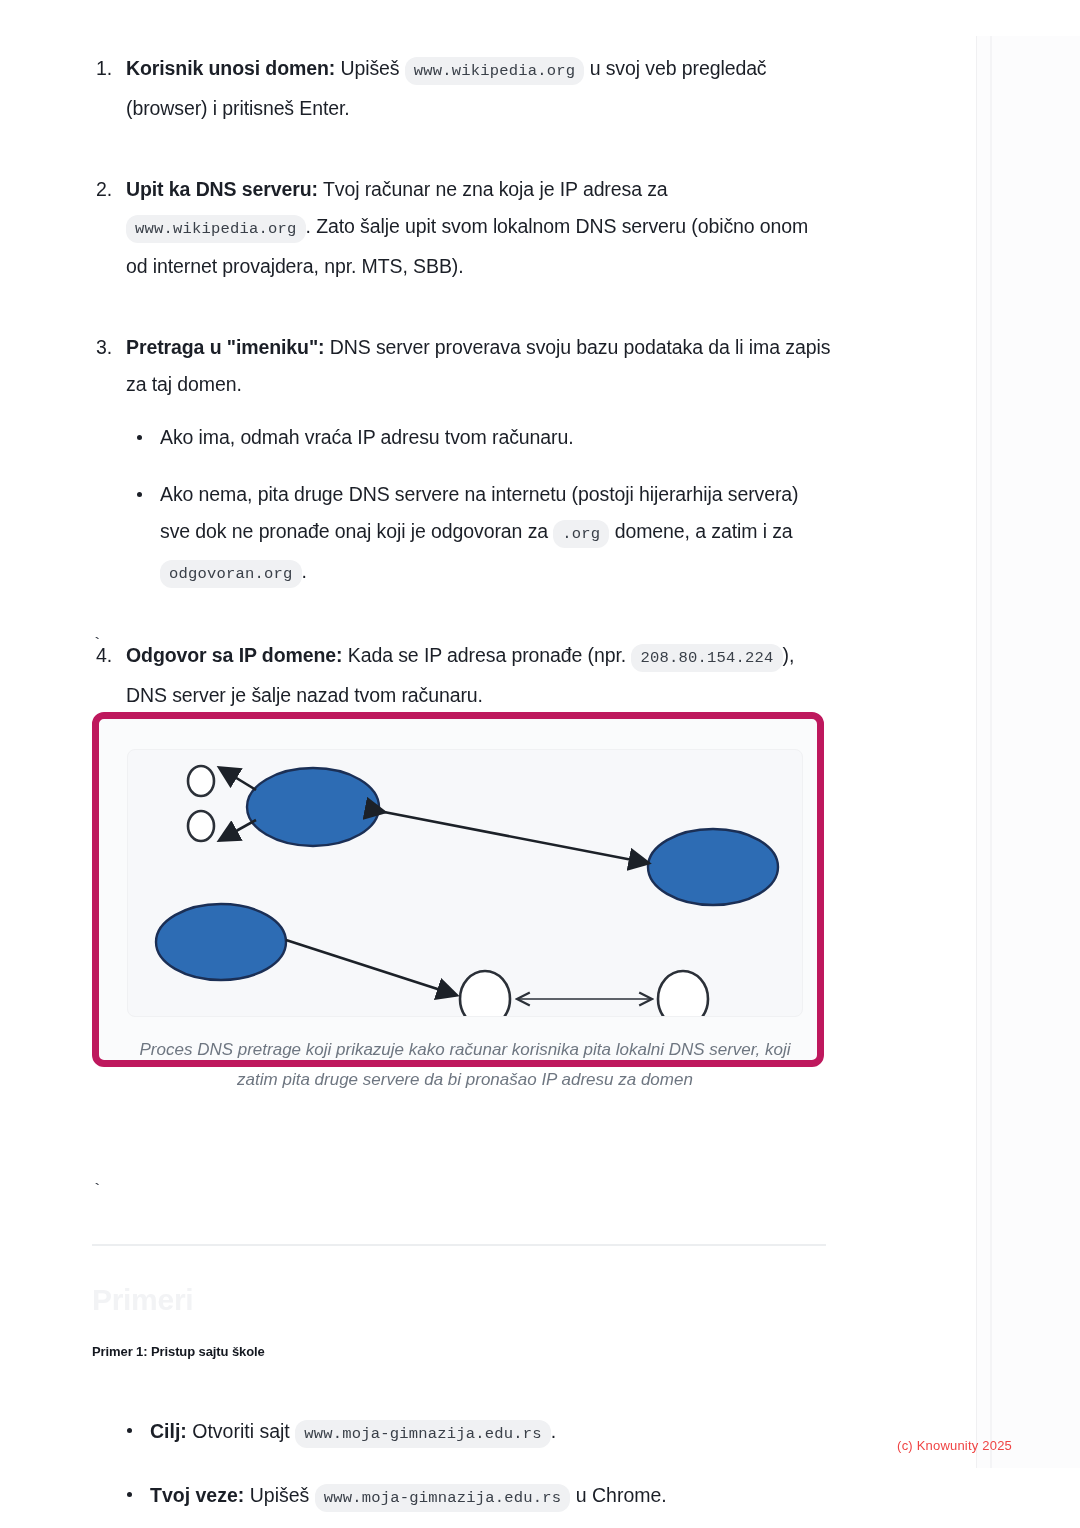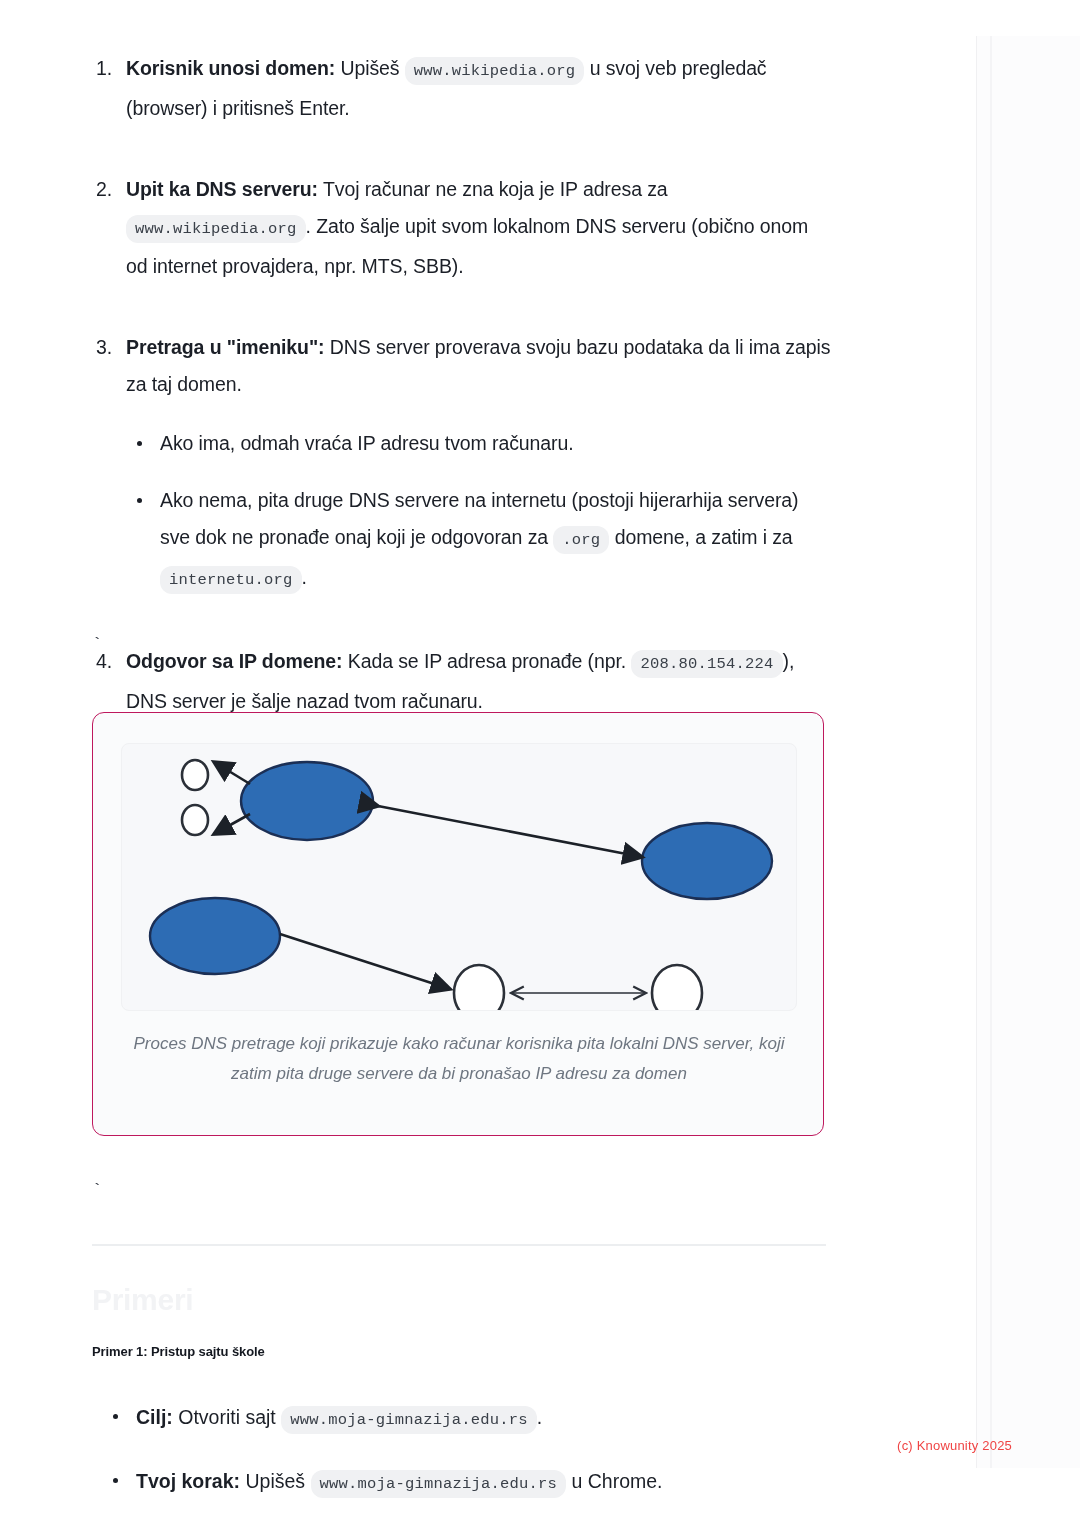--- a/index.html
+++ b/index.html
@@ -86,21 +86,21 @@
     padding: 0;
     list-style: none;
   }
   ul.sub > li {
     position: relative;
     padding-left: 34px;
     margin-top: 20px;
     font-size: 19.5px;
     line-height: 37px;
   }
-  ul.sub > li:first-child { margin-top: 22px; }
+  ul.sub > li:first-child { margin-top: 16px; }
   ul.sub > li::before {
     content: "";
     position: absolute;
     left: 11px;
     top: 16px;
     width: 5px;
     height: 5px;
     border-radius: 50%;
     background: #1b1f27;
   }
@@ -126,23 +126,23 @@
   }
   .tick-1 { position: absolute; left: 0px; top: 636px; }
   .tick-2 { position: absolute; left: 0px; top: 1182px; }
 
   
   .figure-card {
     position: absolute;
     left: 0px;
     top: 712px;
     width: 732px;
-    height: 424px;
+    height: 355px;
     background: #fafbfc;
-    border: 1px solid #be185d;
+    border: 7px solid #be185d;
     border-radius: 12px;
     box-sizing: border-box;
   }
   .figure-image {
     position: absolute;
     left: 28px;
     top: 30px;
     width: 676px;
     height: 268px;
     background: #f7f8fa;
@@ -191,21 +191,21 @@
     font-weight: bold;
     color: #141820;
     letter-spacing: -0.1px;
   }
 
   
   ul.examples {
     position: absolute;
     left: 8px;
     top: 1398px;
-    margin: 2px;
+    margin: 16px;
     padding: 0;
     list-style: none;
     width: 740px;
   }
   ul.examples > li {
     position: relative;
     padding-left: 34px;
     margin-top: 27px;
     font-size: 19.5px;
     line-height: 34px;
@@ -252,21 +252,21 @@
         <span class="lead">Upit ka DNS serveru:</span><span> Tvoj računar ne zna koja je IP adresa za </span><code class="chip">www.wikipedia.org</code><span>. Zato šalje upit svom lokalnom DNS serveru (obično onom od internet provajdera, npr. MTS, SBB).</span>
       </li>
 
       <li>
         <span class="lead">Pretraga u "imeniku":</span><span> DNS server proverava svoju bazu podataka da li ima zapis za taj domen.</span>
         <ul class="sub">
           <li>
             <span>Ako ima, odmah vraća IP adresu tvom računaru.</span>
           </li>
           <li>
-            <span>Ako nema, pita druge DNS servere na internetu (postoji hijerarhija servera) sve dok ne pronađe onaj koji je odgovoran za </span><code class="chip">.org</code><span> domene, a zatim i za </span><code class="chip">internetu.org</code><span>.</span>
+            <span>Ako nema, pita druge DNS servere na internetu (postoji hijerarhija servera) sve dok ne pronađe onaj koji je odgovoran za </span><code class="chip">.org</code><span> domene, a zatim i za </span><code class="chip">odgovoran.org</code><span>.</span>
           </li>
         </ul>
       </li>
 
       <li>
         <span class="lead">Odgovor sa IP domene:</span><span> Kada se IP adresa pronađe (npr. </span><code class="chip">208.80.154.224</code><span>), DNS server je šalje nazad tvom računaru.</span>
       </li>
 
       <li>
         <span class="lead">Uspostavljanje veze:</span><span> Sada tvoj računar zna tačnu "poštansku adresu" Vikipedijinog servera i može da pošalje zahtev za prikazivanje stranice.</span>
@@ -323,20 +323,20 @@
     <div class="divider"></div>
 
     <div class="h-ghost">Primeri</div>
     <div class="h-sub">Primer 1: Pristup sajtu škole</div>
 
     <ul class="examples">
       <li>
         <span class="lead">Cilj:</span><span> Otvoriti sajt </span><code class="chip">www.moja-gimnazija.edu.rs</code><span>.</span>
       </li>
       <li>
-        <span class="lead">Tvoj korak:</span><span> Upišeš </span><code class="chip">www.moja-gimnazija.edu.rs</code><span> u Chrome.</span>
+        <span class="lead">Tvoj veze:</span><span> Upišeš </span><code class="chip">www.moja-gimnazija.edu.rs</code><span> u Chrome.</span>
       </li>
     </ul>
 
   </div>
 </div>
 
 <div class="watermark">(c) Knowunity 2025</div>
 
 </body></html>

